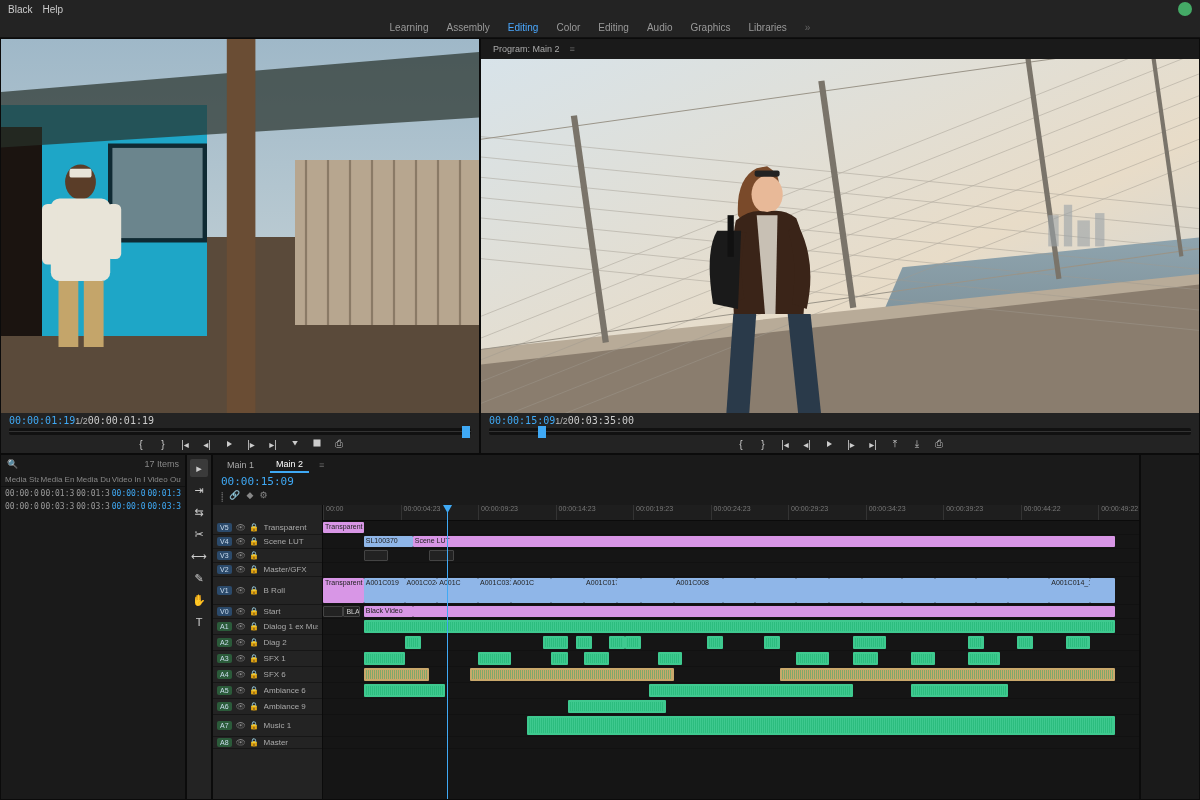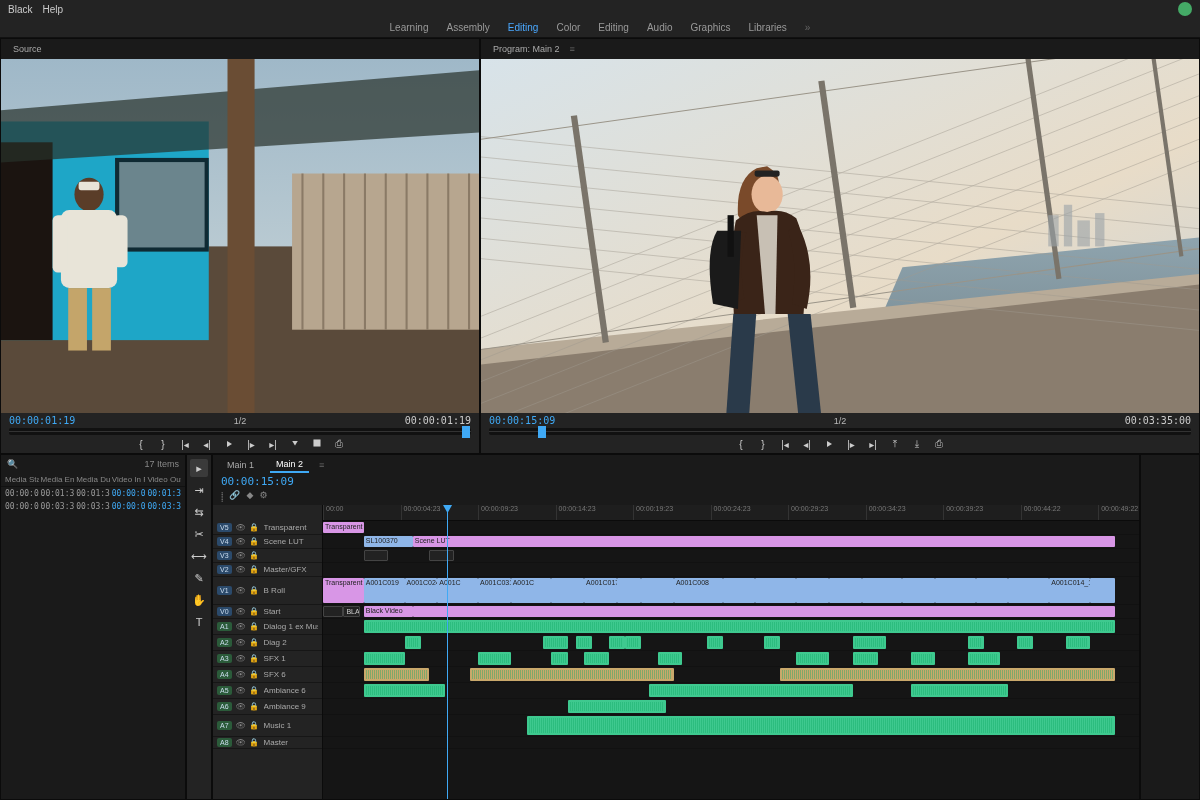--- a/index.html
+++ b/index.html
@@ -12,21 +12,21 @@
 .workspace-bar .active{color:#4aa8ff}
 .ws-arrow{color:#666}
 .main{flex:1;display:flex;flex-direction:column}
 .monitors{display:flex;height:416px}
 .panel{background:#1a1a1a;border:1px solid #0b0b0b;display:flex;flex-direction:column}
 .panel-tabs{height:20px;display:flex;align-items:center;padding:0 8px;font-size:9px;color:#aaa;gap:6px}
 .panel-tabs .tab{padding:2px 4px}
 .viewer{flex:1;background:#111;position:relative;display:flex;align-items:center;justify-content:center;overflow:hidden}
 .viewer svg{width:100%;height:100%}
 .transport{height:40px;background:#232323;display:flex;flex-direction:column;padding:2px 8px;gap:2px}
-.timecode-row{display:flex;align-items:center;justify-content:space-between;font-size:9px}
+.timecode-row{display:flex;align-items:center;justify-content:flex-start;font-size:9px}
 .tc{color:#3fa9f5;font-family:monospace;font-size:10px}
 .tc.white{color:#ccc}
 .scrub{height:8px;background:#111;border-radius:2px;position:relative}
 .scrub::before{content:"";position:absolute;left:0;right:0;top:3px;height:1px;background:#333}
 .play-icon.filled{display:inline-block;width:0;height:0;border-left:5px solid #ccc;border-top:3px solid transparent;border-bottom:3px solid transparent}
 .scrub .head{position:absolute;top:-2px;width:8px;height:12px;background:#3fa9f5}
 .controls{display:flex;align-items:center;justify-content:center;gap:8px;font-size:10px;color:#ccc}
 .controls .ico{width:14px;height:14px;display:flex;align-items:center;justify-content:center;cursor:pointer}
 .source-panel{width:480px}
 .program-panel{flex:1}
@@ -88,23 +88,20 @@
   <span>Audio</span>
   <span>Graphics</span>
   <span>Libraries</span>
   <span class="ws-arrow">»</span>
 </div>
 
 <div class="main">
   <div class="monitors">
 
     <div class="panel source-panel">
-      <div class="panel-tabs">
-          <span class="tab">Source</span>
-        </div>
       <div class="viewer">
         <svg viewBox="0 0 480 340" preserveAspectRatio="xMidYMid slice">
           <defs>
             <linearGradient id="sky1" x1="0" y1="0" x2="0" y2="1">
                 <stop offset="0" stop-color="#9fb8c8"></stop>
                 <stop offset="1" stop-color="#cfd9da"></stop>
               </linearGradient>
           </defs>
           <rect width="480" height="340" fill="url(#sky1)"></rect>
           <rect x="0" y="180" width="480" height="160" fill="#5a4a3a"></rect>

